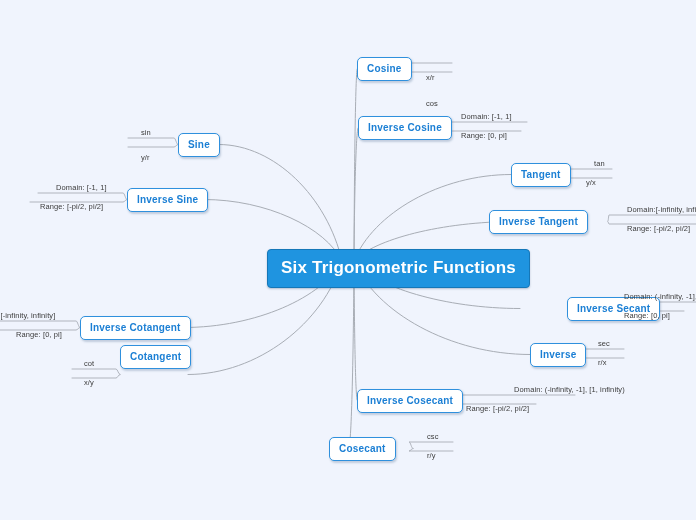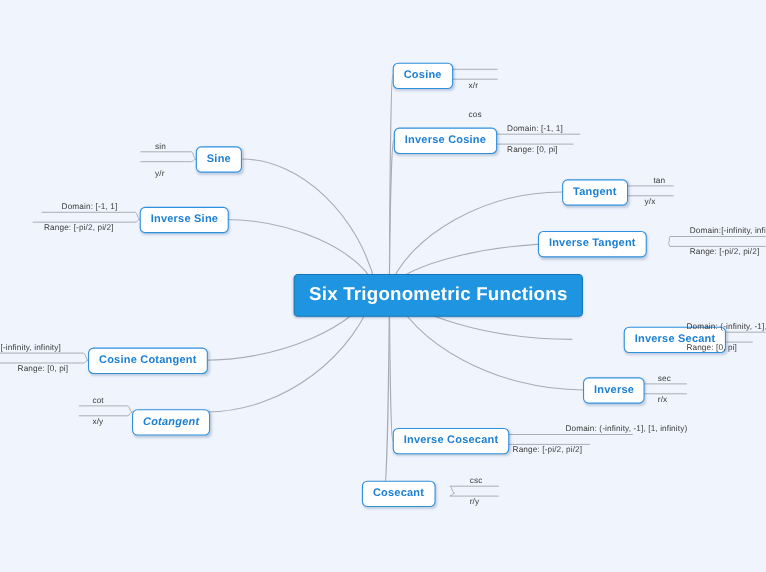--- a/index.html
+++ b/index.html
@@ -124,24 +124,24 @@
       <div class="leaf-label" style="left: 624px; top: 311px;">Range: [0, pi]</div>
       <div class="node branch-node" style="left: 530px; top: 343px;"><span>Inverse</span></div>
       <div class="leaf-label" style="left: 598px; top: 339px;">sec</div>
       <div class="leaf-label" style="left: 598px; top: 358px;">r/x</div>
       <div class="node branch-node" style="left: 357px; top: 389px;"><span>Inverse Cosecant</span></div>
       <div class="leaf-label" style="left: 466px; top: 385px; margin-left: 48px;">Domain: (-infinity, -1], [1, infinity)</div>
       <div class="leaf-label" style="left: 466px; top: 404px;">Range: [-pi/2, pi/2]</div>
       <div class="node branch-node" style="left: 329px; top: 437px;"><span>Cosecant</span></div>
       <div class="leaf-label" style="left: 427px; top: 432px;">csc</div>
       <div class="leaf-label" style="left: 427px; top: 451px;">r/y</div>
-      <div class="node branch-node" style="left: 120px; top: 372px; font-style: italic;"><span>Cotangent</span></div>
+      <div class="node branch-node" style="left: 120px; top: 345px;"><span>Cotangent</span></div>
       <div class="leaf-label" style="left: 84px; top: 359px;">cot</div>
       <div class="leaf-label" style="left: 84px; top: 378px;">x/y</div>
-      <div class="node branch-node" style="left: 80px; top: 316px;"><span>Cosine Cotangent</span></div>
+      <div class="node branch-node" style="left: 80px; top: 316px;"><span>Inverse Cotangent</span></div>
       <div class="leaf-label" style="left: -6px; top: 311px;">n:[-infinity, infinity]</div>
       <div class="leaf-label" style="left: 16px; top: 330px;">Range: [0, pi]</div>
       <div class="node branch-node" style="left: 127px; top: 188px;"><span>Inverse Sine</span></div>
       <div class="leaf-label" style="left: 56px; top: 183px;">Domain: [-1, 1]</div>
       <div class="leaf-label" style="left: 40px; top: 202px;">Range: [-pi/2, pi/2]</div>
       <div class="node branch-node" style="left: 178px; top: 133px;"><span>Sine</span></div>
       <div class="leaf-label" style="left: 141px; top: 128px;">sin</div>
       <div class="leaf-label" style="left: 141px; top: 153px;">y/r</div>
     </div>
 </div>

